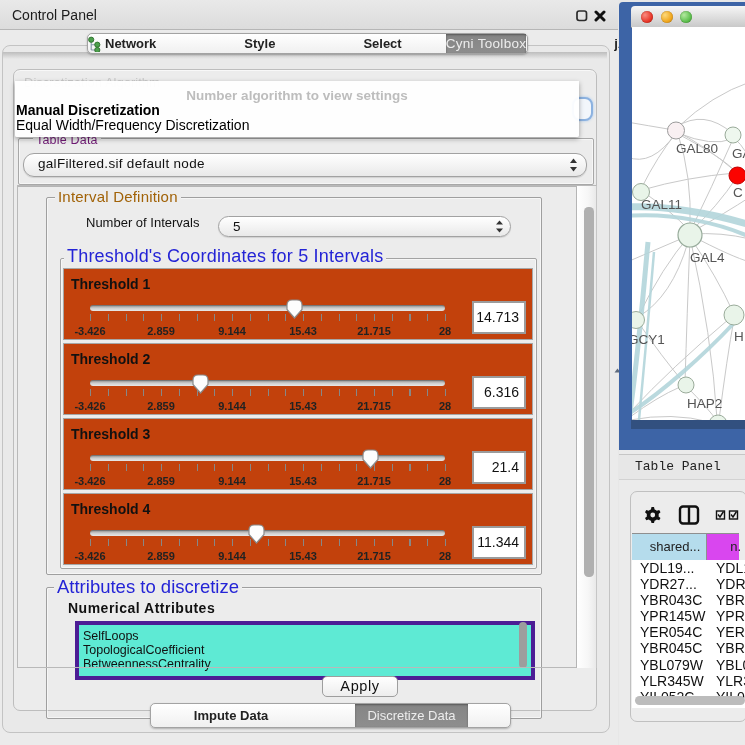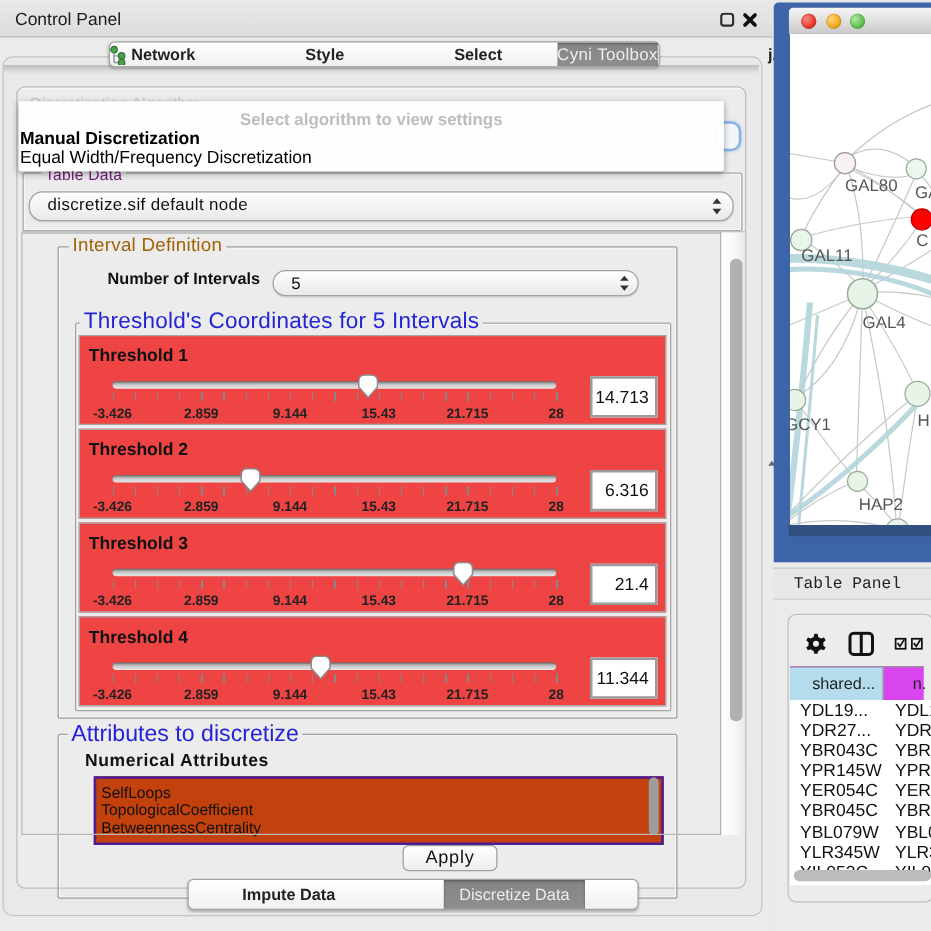--- a/index.html
+++ b/index.html
@@ -28,35 +28,35 @@
 
 .group{position:absolute;border:1px solid #a8a8a8;border-radius:2px;
   box-shadow:inset 0 0 0 1px rgba(255,255,255,0.55);}
 .glabel{position:absolute;font-size:13px;letter-spacing:0.2px;background:#ececec;padding:0 3px;line-height:14px;}
 
 .combo{position:absolute;background:linear-gradient(#ffffff,#e9e9e9);
   border:1px solid #a2a2a2;border-radius:11px;box-shadow:0 1px 1px rgba(0,0,0,0.12);}
 .combo .txt{position:absolute;left:14px;top:2px;font-size:13.5px;letter-spacing:0.3px;color:#111;}
 
 .card{position:absolute;left:63px;width:468px;height:70px;
-  border:1px solid #a6a6a6;background:#ef4444;}
+  border:1px solid #a6a6a6;background:#c2410c;}
 .card .ttl{position:absolute;left:7px;top:7px;font-size:14px;font-weight:bold;color:#111;}
 .track{position:absolute;left:26px;top:36px;width:355px;height:6px;border-radius:3px;
   background:linear-gradient(#8e8e8e,#cfcfcf 55%,#e8e8e8);border:0;
   box-shadow:inset 0 1px 1px rgba(0,0,0,0.25);}
 .ticks{position:absolute;left:25.5px;top:45px;width:357px;height:7px;
   background:repeating-linear-gradient(to right,#878787 0,#878787 1px,transparent 1px,transparent 17.75px);}
 .slabels{position:absolute;left:0;top:56px;width:470px;height:12px;}
 .slabels span{position:absolute;font-size:11px;font-weight:bold;color:#222;transform:translateX(-50%);}
 .vbox{position:absolute;left:408px;top:32px;width:54px;height:33px;box-sizing:border-box;background:#fff;
   border:2px solid #9b9b9b;font-size:14px;color:#111;text-align:right;line-height:29px;padding-right:5px;}
 .thumb{position:absolute;top:30px;width:17px;height:20px;}
 
-#numlist{position:absolute;left:75px;top:621px;width:452px;height:47px;background:#c2410c;
-  border:2px solid #4c1d95;overflow:hidden;}
+#numlist{position:absolute;left:75px;top:621px;width:452px;height:47px;background:#5eead4;
+  border:4px solid #4c1d95;overflow:hidden;}
 #numlist div{font-size:12.5px;color:#111;padding-left:4px;line-height:14.2px;}
 #numlist{padding-top:3.5px;}
 
 .btn{position:absolute;background:linear-gradient(#ffffff,#ededed);
   border:1px solid #9e9e9e;border-radius:5px;font-size:14.5px;letter-spacing:0.6px;color:#111;
   text-align:center;}
 
 #netwin{position:absolute;left:619px;top:2px;width:126px;height:448px;background:#3d64a6;border-radius:4px 0 0 0;}
 #nettitle{position:absolute;left:631px;top:6px;width:114px;height:21px;
   background:linear-gradient(#f6f6f6,#c9c9c9);border-bottom:1px solid #909090;border-radius:4px 0 0 0;}
@@ -98,40 +98,40 @@
   <div class="seg" style="width:50px;line-height:19px;">Style</div>
   <div class="div"></div>
   <div class="seg" style="width:60px;line-height:19px;">Select</div>
   <div class="seg sel" style="width:106px;line-height:19px;font-weight:normal;font-size:13.5px;letter-spacing:0.3px;">Cyni Toolbox</div>
   <div class="seg" style="width:129px;line-height:19px;border-radius:0 5px 5px 0;padding-left:44px;">jActiveMNodules</div>
 </div>
 
 <div class="group" style="left:18px;top:138px;width:574px;height:45px;"></div>
 <div class="glabel" style="left:33px;top:133px;color:#701a75;font-size:12.5px;">Table Data</div>
 <div class="combo" style="left:23px;top:153px;width:562px;height:22px;">
-  <span class="txt">discretize.sif default node</span>
+  <span class="txt">galFiltered.sif default node</span>
   <svg class="abs" style="right:8px;top:4px;" width="9" height="14" viewBox="0 0 9 14">
     <path d="M4.5 0.5 L8 5 L1 5 Z" fill="#333"></path>
       <path d="M4.5 13.5 L8 9 L1 9 Z" fill="#333"></path>
   </svg>
 </div>
 
 <div class="abs" style="left:15px;top:81px;width:564px;height:56px;background:rgba(255,255,255,0.95);
      box-shadow:0 2px 5px rgba(0,0,0,0.35);border-radius:0 0 2px 2px;">
-  <div style="position:absolute;left:0;top:7px;width:100%;text-align:center;font-size:13.5px;font-weight:bold;color:#bdbdbd;">Select algorithm to view settings</div>
+  <div style="position:absolute;left:0;top:7px;width:100%;text-align:center;font-size:13.5px;font-weight:bold;color:#bdbdbd;">Number algorithm to view settings</div>
   <div style="position:absolute;left:1px;top:21px;font-size:14px;font-weight:bold;color:#000;">Manual Discretization</div>
   <div style="position:absolute;left:1px;top:35.5px;font-size:14px;color:#000;">Equal Width/Frequency Discretization</div>
 </div>
 
 <div class="abs" style="left:18px;top:186px;width:560px;height:482px;border-top:1px solid #b5b5b5;overflow:hidden;">
 </div>
 
 <div class="group" style="left:46px;top:197px;width:494px;height:376px;border-color:#9f9f9f;"></div>
 <div class="glabel" style="left:55px;top:189px;color:#a16207;font-size:15px;line-height:15px;">Interval Definition</div>
-<div class="abs" style="left:86px;top:215px;font-size:13px;font-weight:bold;color:#111;">Number of Intervals</div>
+<div class="abs" style="left:86px;top:215px;font-size:13px;font-weight:normal;color:#111;">Number of Intervals</div>
 <div class="combo" style="left:218px;top:216px;width:291px;height:19px;">
   <span class="txt" style="top:2px;">5</span>
   <svg class="abs" style="right:6px;top:3px;" width="9" height="13" viewBox="0 0 9 13">
     <path d="M4.5 0.5 L8 4.6 L1 4.6 Z" fill="#333"></path>
       <path d="M4.5 12.5 L8 8.4 L1 8.4 Z" fill="#333"></path>
   </svg>
 </div>
 
 <div class="group" style="left:60px;top:258px;width:475px;height:309px;border-color:#a3a3a3;"></div>
 <div class="glabel" style="left:64px;top:248px;color:#2424d6;font-size:18px;line-height:17px;">Threshold's Coordinates for 5 Intervals</div>

